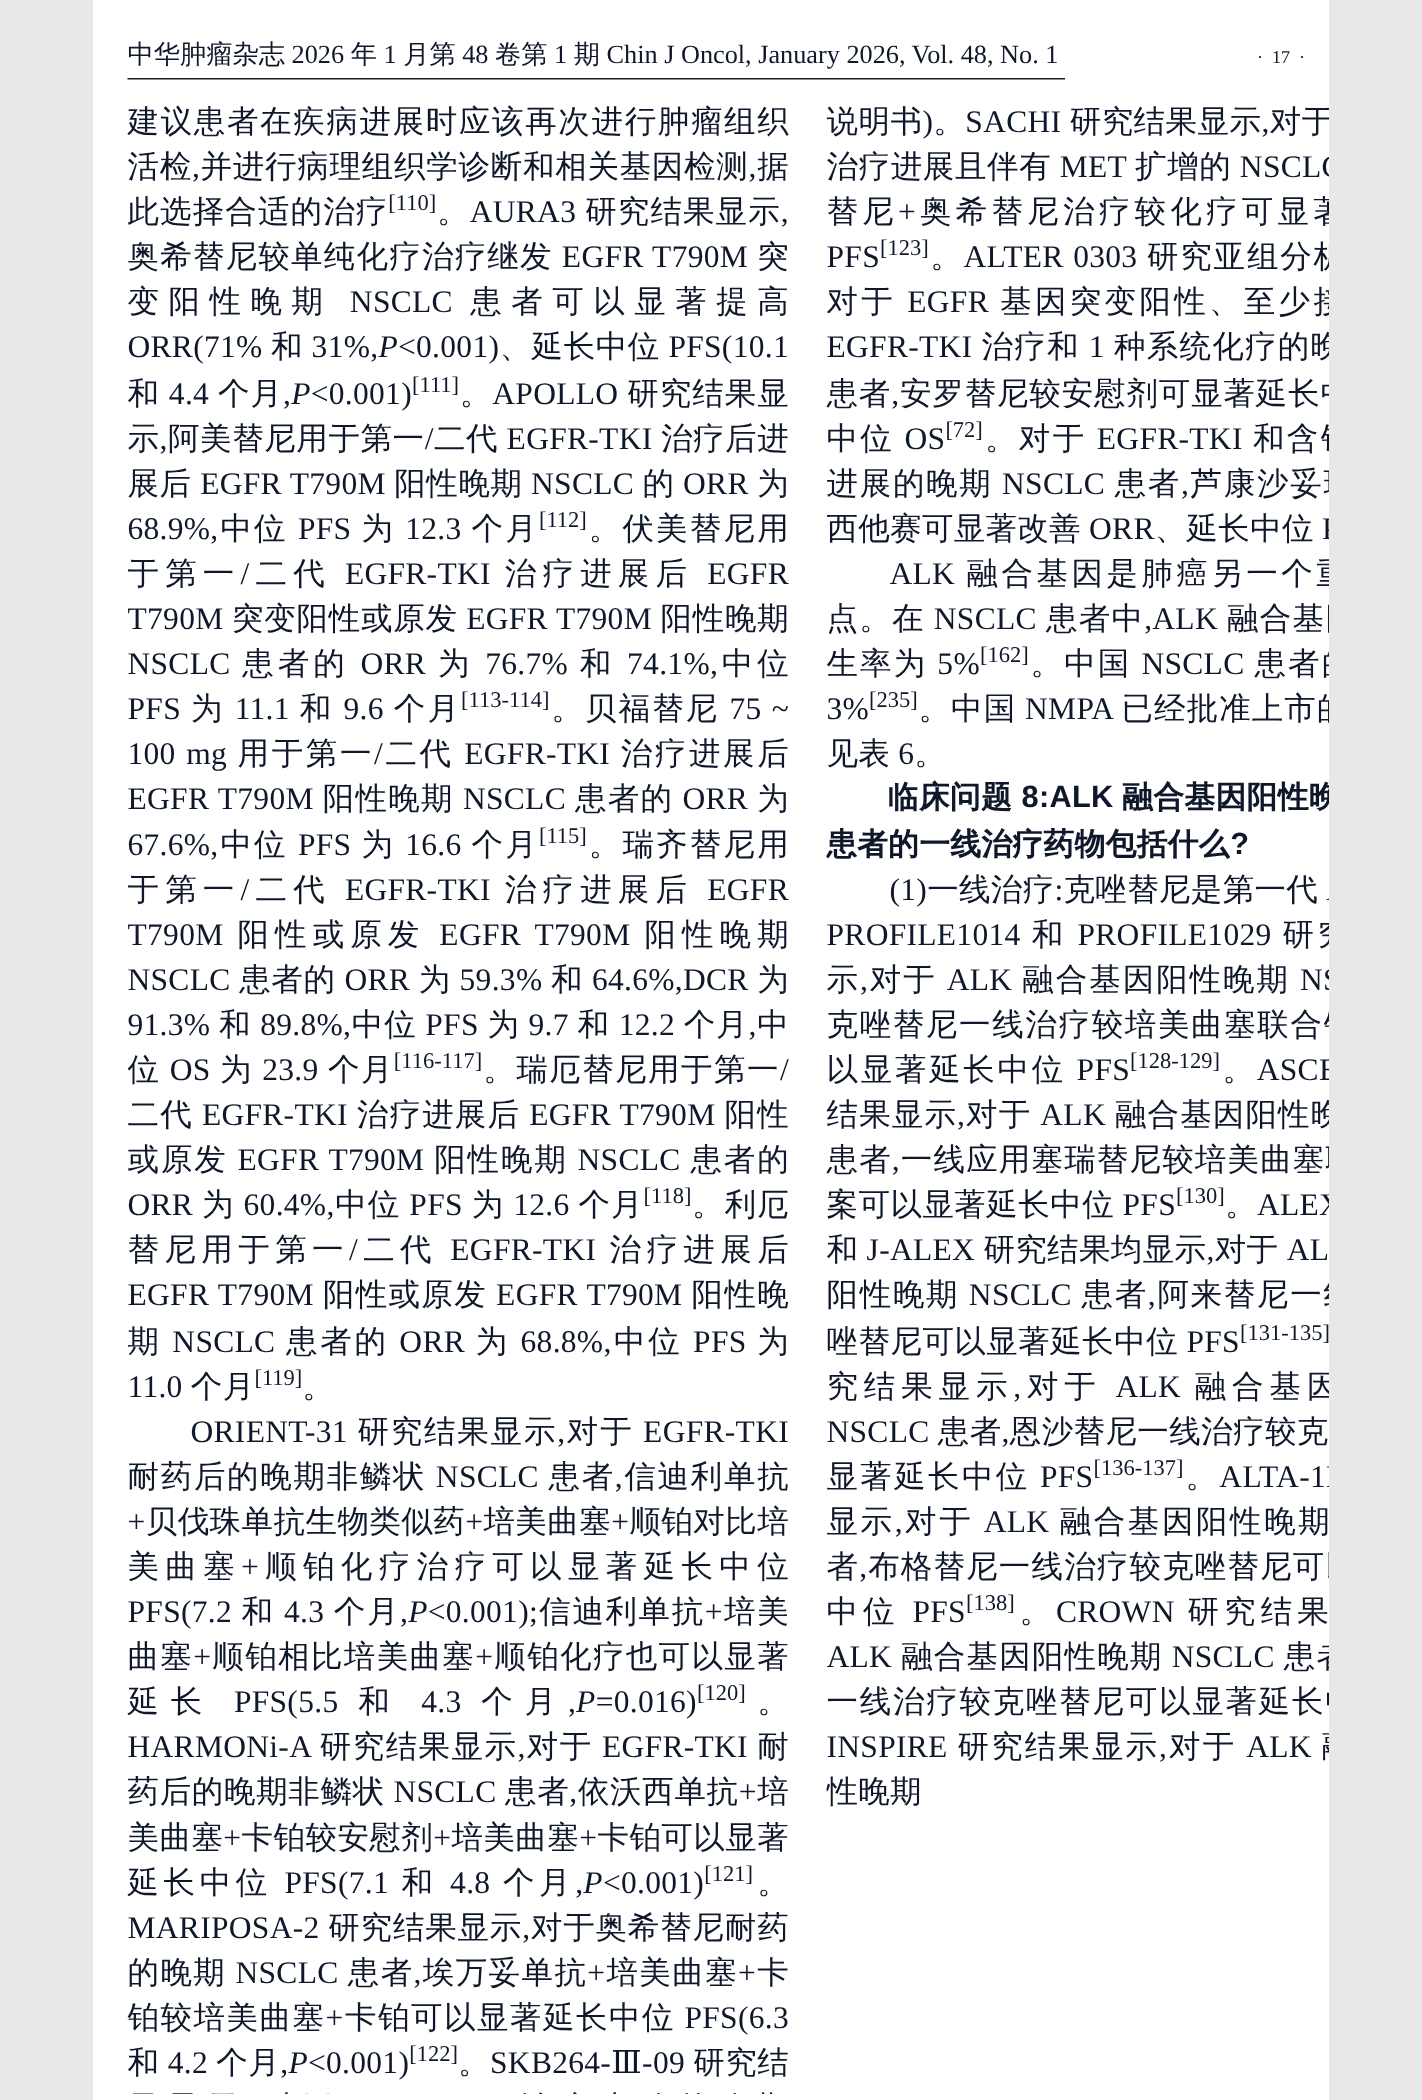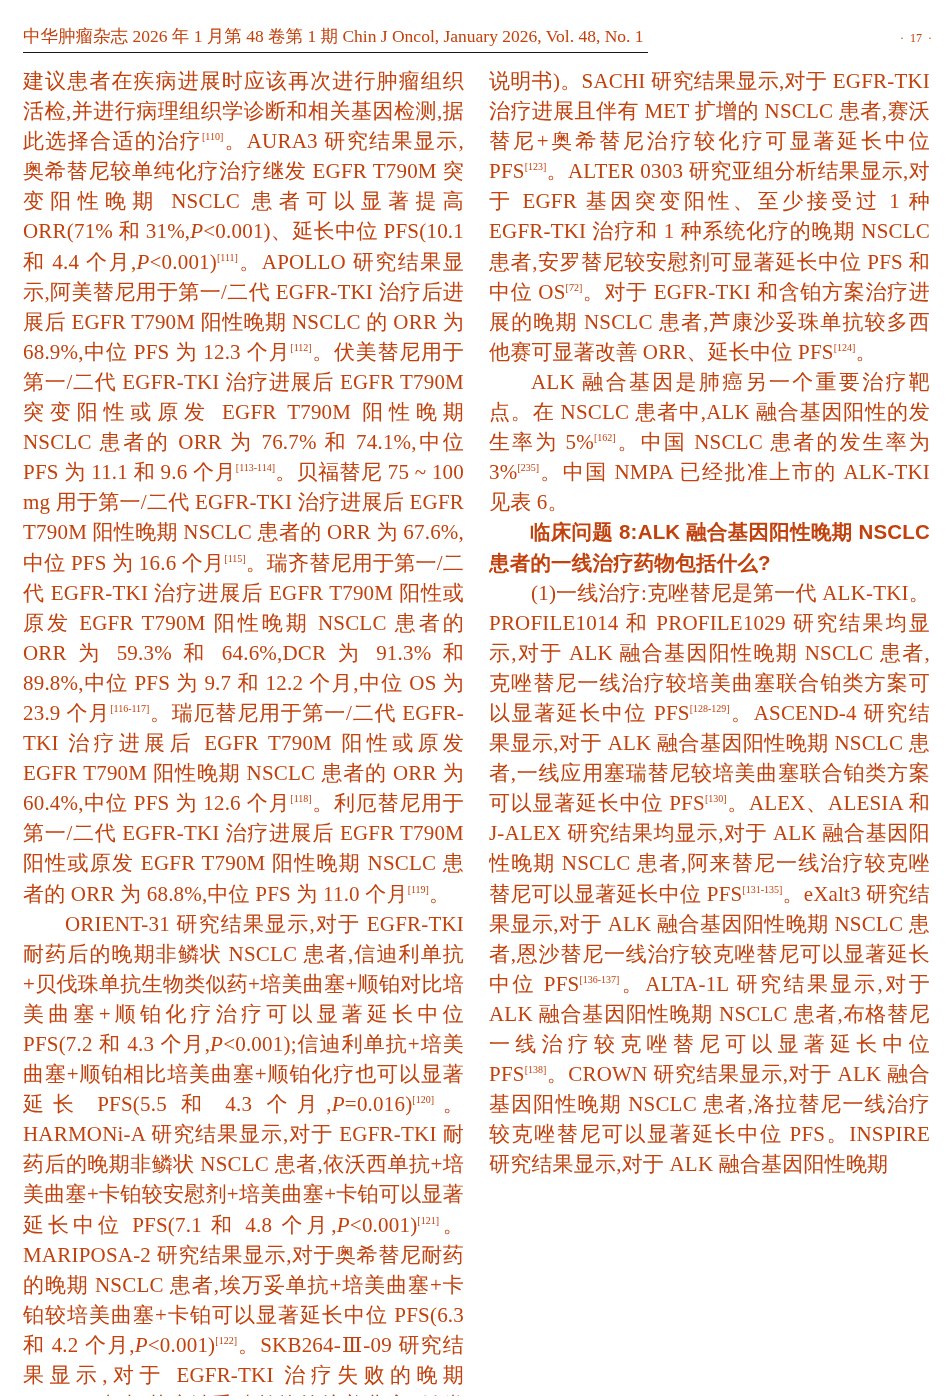--- a/index.html
+++ b/index.html
@@ -1,21 +1,21 @@
 <!DOCTYPE html>
 <html><head>
 <meta charset="utf-8">
 <style>
   html,body{margin:0;padding:0;background:#e8e8e8;}
   .page{
     position:relative;
-    width:948px;height:1400px;
+    width:824px;height:1400px;
     margin:0 auto;
     background:#ffffff;
-    color:#c2410c;
+    color:#0f172a;
     font-family:"Liberation Serif","DejaVu Serif",serif;
     overflow:hidden;
   }
   .header{
     position:absolute;
     top:24px;left:23px;right:16px;
     display:flex;
     justify-content:space-between;
     align-items:baseline;
     font-size:17.5px;
@@ -46,21 +46,21 @@
     letter-spacing:0.2px;
   }
   p.para{margin:0;padding:0;}
   p.para.indent{text-indent:2em;}
   p.para.bold{
     font-family:"Liberation Sans","DejaVu Sans",sans-serif;
     font-weight:700;
     font-size:20.5px;
   }
   sup.ref{
-    font-size:10px;
+    font-size:15px;
     line-height:0;
     vertical-align:super;
     letter-spacing:0;
   }
   i.pval{font-style:italic;}
 </style>
 </head>
 <body>
 
 <div class="page">

